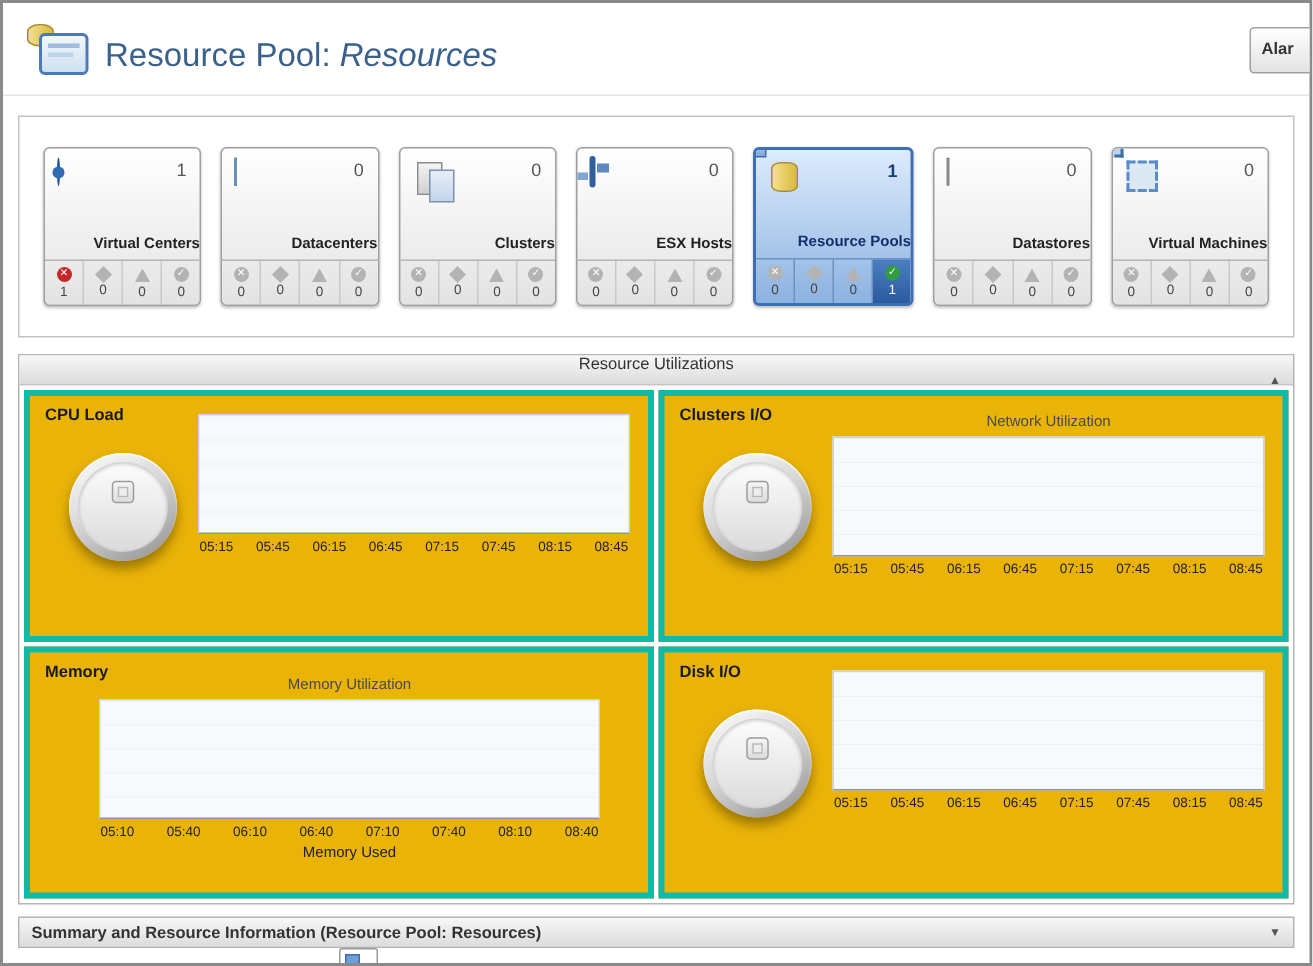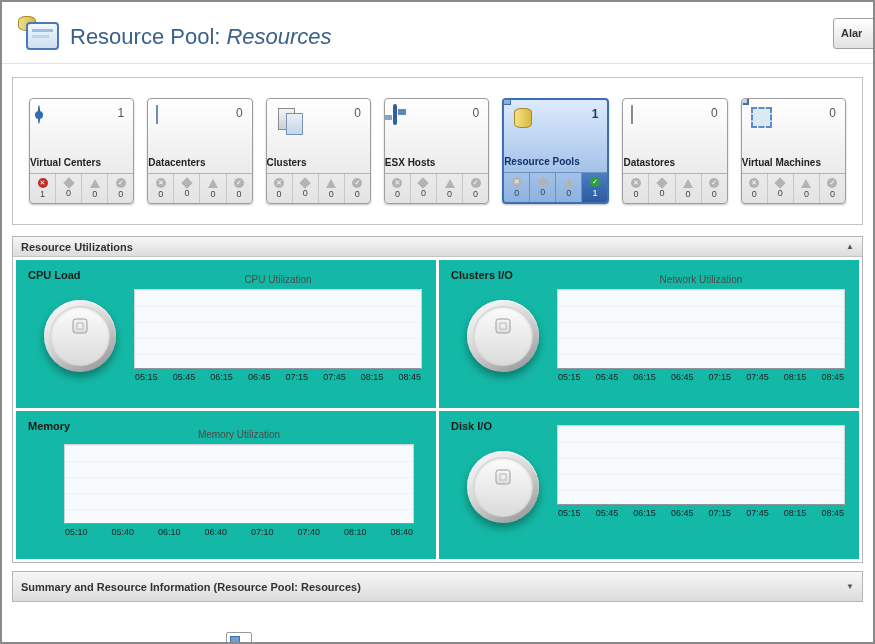--- a/index.html
+++ b/index.html
@@ -23,21 +23,21 @@
   .tab{position:relative;top:1px;padding:4px 11px 4px;font-size:11px;color:#333;background:linear-gradient(#f9f9f9,#e2e2e2);border:1px solid #9a9a9a;border-bottom:none;border-radius:3px 3px 0 0;white-space:nowrap;}
   .tab.active{background:#fff;font-weight:normal;box-shadow:0 1px 0 #fff;}
 
   
   .tiles-box{margin:13px 10px 0;border:1px solid #c2c2c2;padding:20px 16px;display:flex;gap:13px;background:#fff;}
   .tile{flex:1;height:106px;border:1px solid #9e9e9e;border-radius:4px;background:linear-gradient(#ffffff,#e3e3e3);box-shadow:0 1px 2px rgba(0,0,0,.25);display:flex;flex-direction:column;overflow:hidden;}
   .tile.selected{border:2px solid #3f6fb3;background:linear-gradient(#ddebfd,#8cb2e0);}
   .tile-top{display:flex;justify-content:space-between;align-items:flex-start;padding:7px 9px 0 8px;flex:1;}
   .tile-count{font-size:12px;color:#555;}
   .tile.selected .tile-count{color:#173d73;font-weight:bold;}
-  .tile-label{text-align:left;font-size:10px;font-weight:bold;color:#222;padding-bottom:5px;white-space:nowrap;}
+  .tile-label{text-align:right;font-size:10px;font-weight:bold;color:#222;padding-bottom:5px;white-space:nowrap;}
   .tile.selected .tile-label{color:#12306b;}
   .tile-statuses{display:flex;border-top:1px solid #b4b4b4;height:30px;}
   .tile.selected .tile-statuses{border-top-color:#6d92c2;}
   .st-cell{flex:1;display:flex;flex-direction:column;align-items:center;justify-content:center;gap:2px;border-right:1px solid #c8c8c8;}
   .st-cell:last-child{border-right:none;}
   .tile.selected .st-cell{border-right-color:#6d92c2;}
   .st-cell.hl{background:linear-gradient(#4c7ec2,#2c5a9e);}
   .st-count{font-size:9px;color:#444;line-height:1;}
   .st-cell.hl .st-count{color:#fff;}
   .ic-fatal,.ic-norm{width:10px;height:10px;border-radius:50%;background:#b3b3b3;color:#fff;font-size:7px;line-height:10px;text-align:center;display:block;}
@@ -65,34 +65,34 @@
   .icon-rp::before{content:"";position:absolute;left:2px;top:1px;width:16px;height:18px;background:linear-gradient(90deg,#f4e08a,#d9b93f);border:1px solid #a8892a;border-radius:7px/4px;}
   .icon-rp::after{content:"";position:absolute;right:1px;bottom:2px;width:15px;height:14px;background:linear-gradient(#cfe0f4,#7fa8d6);border:1px solid #3f6fa8;}
   .icon-ds{width:24px;height:26px;background:linear-gradient(90deg,#ececec,#b4b4b4);border:1px solid #8a8a8a;border-radius:10px/5px;position:relative;margin-top:3px;}
   .icon-ds::before{content:"";position:absolute;inset:0;border-radius:inherit;background:repeating-linear-gradient(180deg,transparent 0 6px,#9a9a9a 6px 7px);}
   .icon-vm{width:30px;height:28px;position:relative;}
   .icon-vm::before{content:"";position:absolute;left:1px;top:1px;width:17px;height:17px;border:2px dashed #5a8cc8;background:rgba(190,215,240,.5);}
   .icon-vm::after{content:"";position:absolute;right:1px;bottom:1px;width:17px;height:17px;border:2px dashed #3f6fa8;background:#bcd4ec;}
 
   
   .section{margin:11px 10px 0;border:1px solid #b5b5b5;background:#fff;}
-  .sec-hdr{height:20px;display:flex;align-items:center;background:linear-gradient(#f7f7f7,#dcdcdc);border-bottom:1px solid #c5c5c5;padding:0 8px;font-size:11px;font-weight:bold;color:#333;}
+  .sec-hdr{height:20px;display:flex;align-items:center;background:linear-gradient(#f7f7f7,#dcdcdc);border-bottom:1px solid #c5c5c5;padding:0 8px;font-size:11px;font-weight:normal;color:#333;flex-direction:column;}
   .sec-arrow{margin-left:auto;font-size:8px;color:#555;}
-  .summary-bar{margin:8px 10px 0;border:1px solid #b5b5b5;height:31px;display:flex;align-items:center;background:linear-gradient(#f7f7f7,#dcdcdc);padding:0 8px;font-size:11px;font-weight:bold;color:#333;text-align:center;}
+  .summary-bar{margin:8px 10px 0;border:1px solid #b5b5b5;height:21px;display:flex;align-items:center;background:linear-gradient(#f7f7f7,#dcdcdc);padding:0 8px;font-size:11px;font-weight:bold;color:#333;text-align:center;}
 
   
   .panel-grid{display:grid;grid-template-columns:1fr 1fr;gap:3px;padding:3px;}
-  .panel{position:relative;height:148px;border:2px solid #14b8a6;background:#14b8a6;}
+  .panel{position:relative;height:168px;border:4px solid #14b8a6;background:#eab308;}
   .panel-name{position:absolute;top:7px;left:10px;font-size:11px;font-weight:bold;color:#1a1a1a;}
   .gauge{position:absolute;left:26px;top:38px;width:72px;height:72px;border-radius:50%;background:linear-gradient(150deg,#ffffff 0%,#d8d8d8 45%,#8e8e8e 100%);box-shadow:0 5px 8px rgba(0,0,0,.35), inset 0 1px 1px #fff;}
   .gauge::before{content:"";position:absolute;inset:6px;border-radius:50%;background:linear-gradient(#fdfdfd,#dadada);box-shadow:inset 0 1px 3px rgba(0,0,0,.25);}
   .gauge-badge{position:absolute;left:50%;top:36%;transform:translate(-50%,-50%);width:15px;height:15px;border:1px solid #9c9c9c;border-radius:3px;background:linear-gradient(#f5f5f5,#dcdcdc);z-index:1;}
   .gauge-badge::after{content:"";position:absolute;inset:3px;border:1px solid #b9b9b9;background:#eee;}
   .chart-wrap{position:absolute;top:12px;right:12px;width:288px;}
-  .panel.mem .chart-wrap{left:46px;right:20px;width:auto;top:16px;}
+  .panel.mem .chart-wrap{left:46px;right:32px;width:auto;top:16px;}
   .chart-title{text-align:center;font-size:10px;color:#4a4a4a;margin-bottom:4px;}
   .chart-box{height:80px;background:#f7fafc;border:1px solid #ccd3da;border-bottom-color:#8f959c;background-image:linear-gradient(#edf1f5 1px,transparent 1px);background-size:100% 16px;}
   .ticks{display:flex;justify-content:space-between;margin-top:3px;font-size:9px;color:#222;padding:0 1px;}
   .legend{text-align:center;font-size:10px;color:#222;margin-top:4px;}
 
   
   .frag{position:absolute;left:224px;bottom:-5px;width:26px;height:15px;border:1px solid #9a9a9a;background:#fff;border-radius:2px;}
   .frag::after{content:"";position:absolute;left:3px;top:3px;width:8px;height:6px;background:#6f9fd6;border:1px solid #3f6fa8;}
 </style>
 </head>
@@ -304,21 +304,20 @@
       <span class="sec-arrow">▲</span>
     </div>
     <div class="panel-grid">
 
       <div class="panel">
         <div class="panel-name">CPU Load</div>
         <div class="gauge">
             <span class="gauge-badge"></span>
           </div>
         <div class="chart-wrap">
-          <div class="chart-title">CPU Utilization</div>
           <div class="chart-box"></div>
           <div class="ticks">
             <span>05:15</span>
               <span>05:45</span>
               <span>06:15</span>
               <span>06:45</span>
               <span>07:15</span>
               <span>07:45</span>
               <span>08:15</span>
               <span>08:45</span>
@@ -355,20 +354,21 @@
           <div class="ticks">
             <span>05:10</span>
               <span>05:40</span>
               <span>06:10</span>
               <span>06:40</span>
               <span>07:10</span>
               <span>07:40</span>
               <span>08:10</span>
               <span>08:40</span>
           </div>
+          <div class="legend">Memory Used</div>
         </div>
       </div>
 
       <div class="panel">
         <div class="panel-name">Disk I/O</div>
         <div class="gauge">
             <span class="gauge-badge"></span>
           </div>
         <div class="chart-wrap">
           <div class="chart-box"></div>

